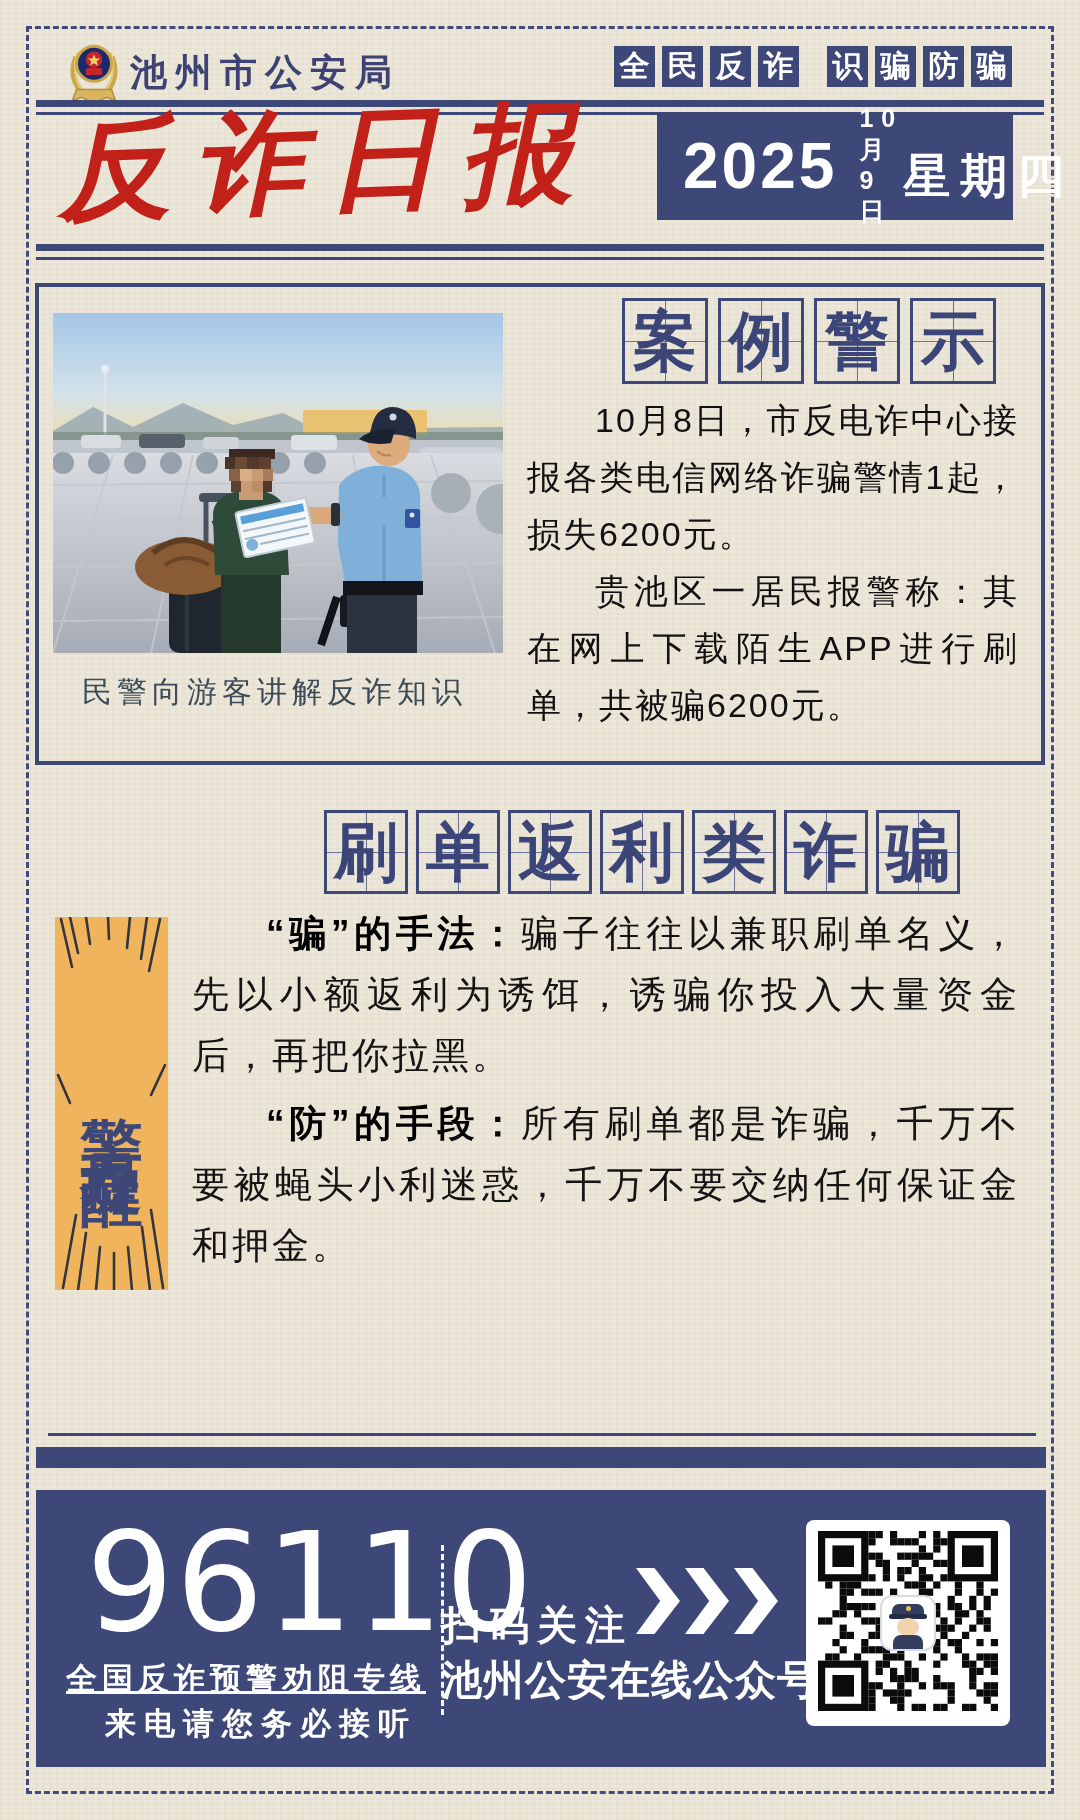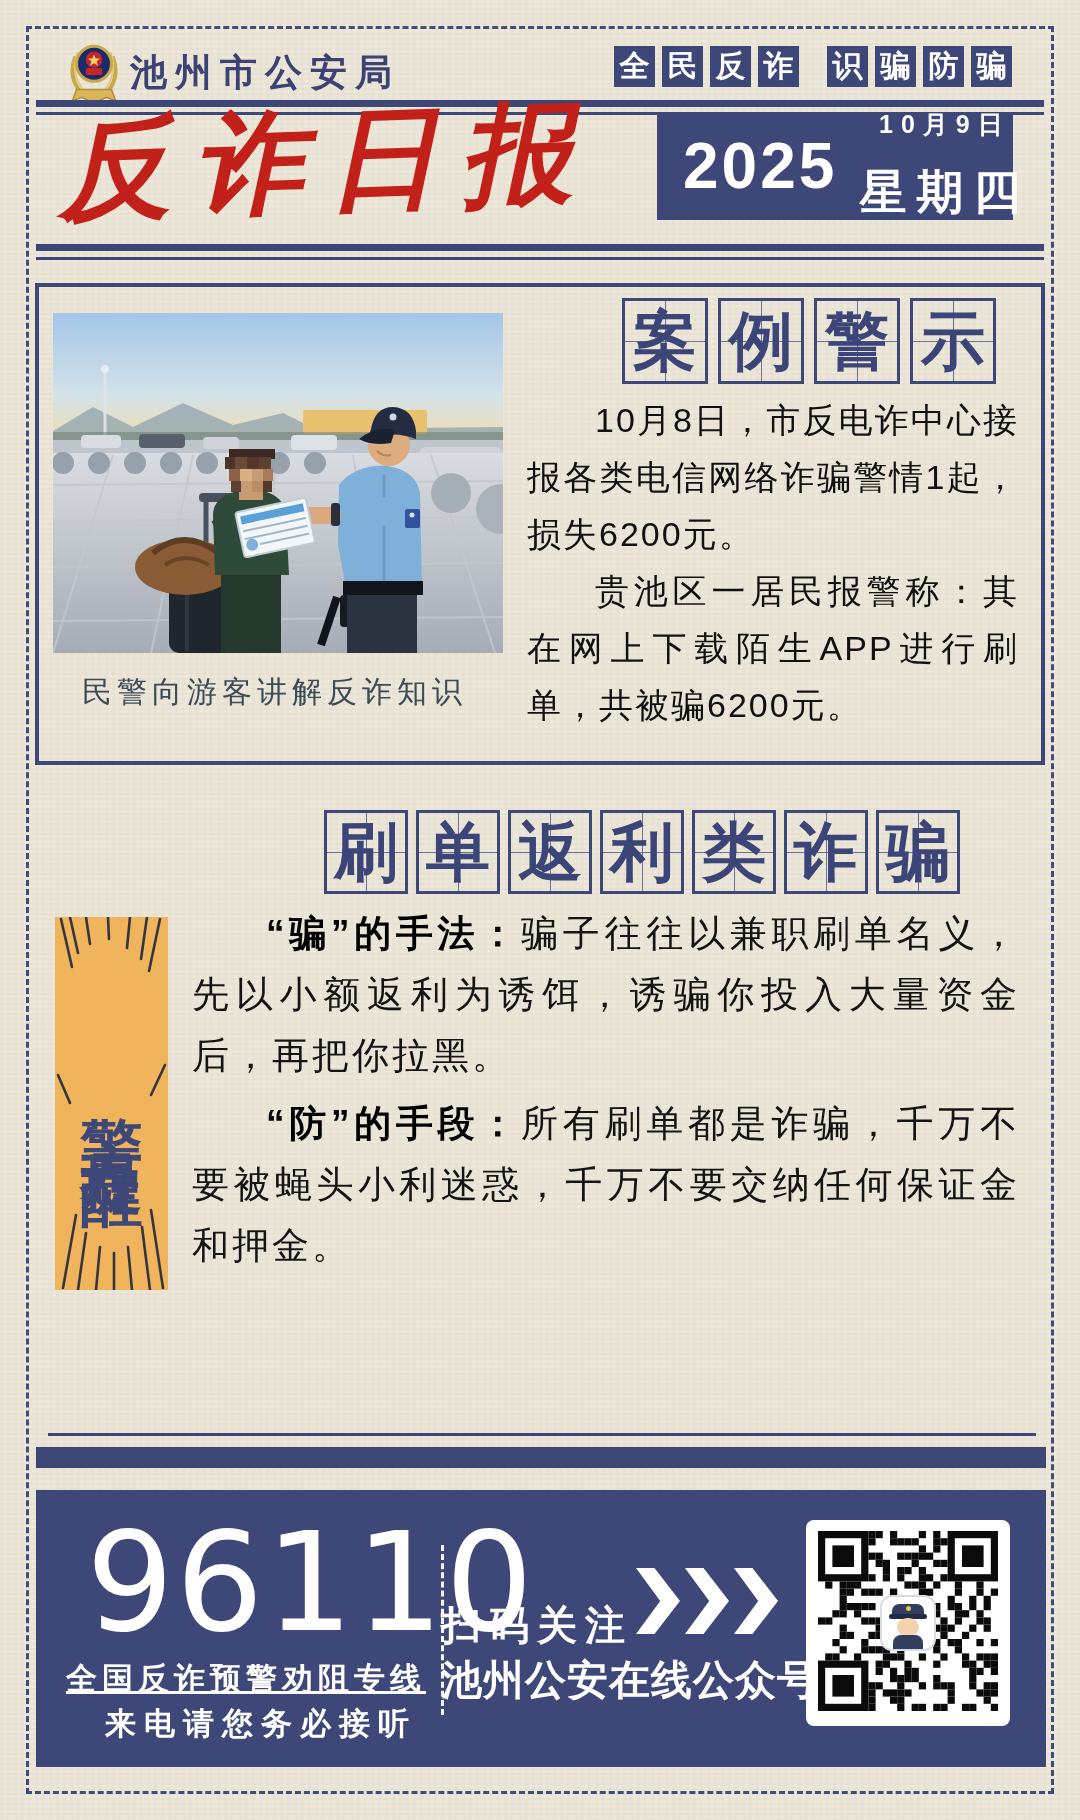--- a/index.html
+++ b/index.html
@@ -23,21 +23,21 @@
   .rule2a{left:36px;right:36px;height:7px;background:#3d4778;}
   .rule2b{left:36px;right:36px;height:3px;background:#3d4778;}
 
   
   .masthead-title{left:58px;top:102px;width:570px;font-family:"Liberation Serif",serif;
     font-style:italic;font-weight:bold;font-size:112px;line-height:118px;color:#c2211a;
     letter-spacing:22px;transform:rotate(-2deg);white-space:nowrap;}
   .date-box{left:657px;top:112px;width:356px;height:108px;background:#3d4778;color:#fff;
     display:flex;align-items:center;padding:0 22px 0 26px;box-sizing:border-box;}
   .date-year{font-size:64px;font-weight:bold;letter-spacing:3px;}
-  .date-col{margin-left:22px;display:flex;flex-direction:column;align-items:center;}
+  .date-col{margin-left:22px;display:flex;flex-direction:row;align-items:center;}
   .date-small{font-size:25px;font-weight:bold;letter-spacing:8px;}
   .date-weekday{font-size:47px;font-weight:bold;letter-spacing:10px;margin-top:20px;white-space:nowrap;}
 
   
   .case-box{left:35px;top:283px;width:1010px;height:482px;border:4px solid #3d4778;box-sizing:border-box;}
   .case-photo{left:53px;top:313px;width:450px;height:340px;overflow:hidden;background:#cfd6da;}
   .photo-caption{left:82px;top:672px;font-size:30px;font-weight:normal;color:#3c4b57;letter-spacing:5px;}
   .grid-title{display:flex;gap:10px;}
   .case-title{left:622px;top:298px;}
   .grid-char{position:relative;width:86px;height:86px;border:3px solid #3d4778;box-sizing:border-box;

